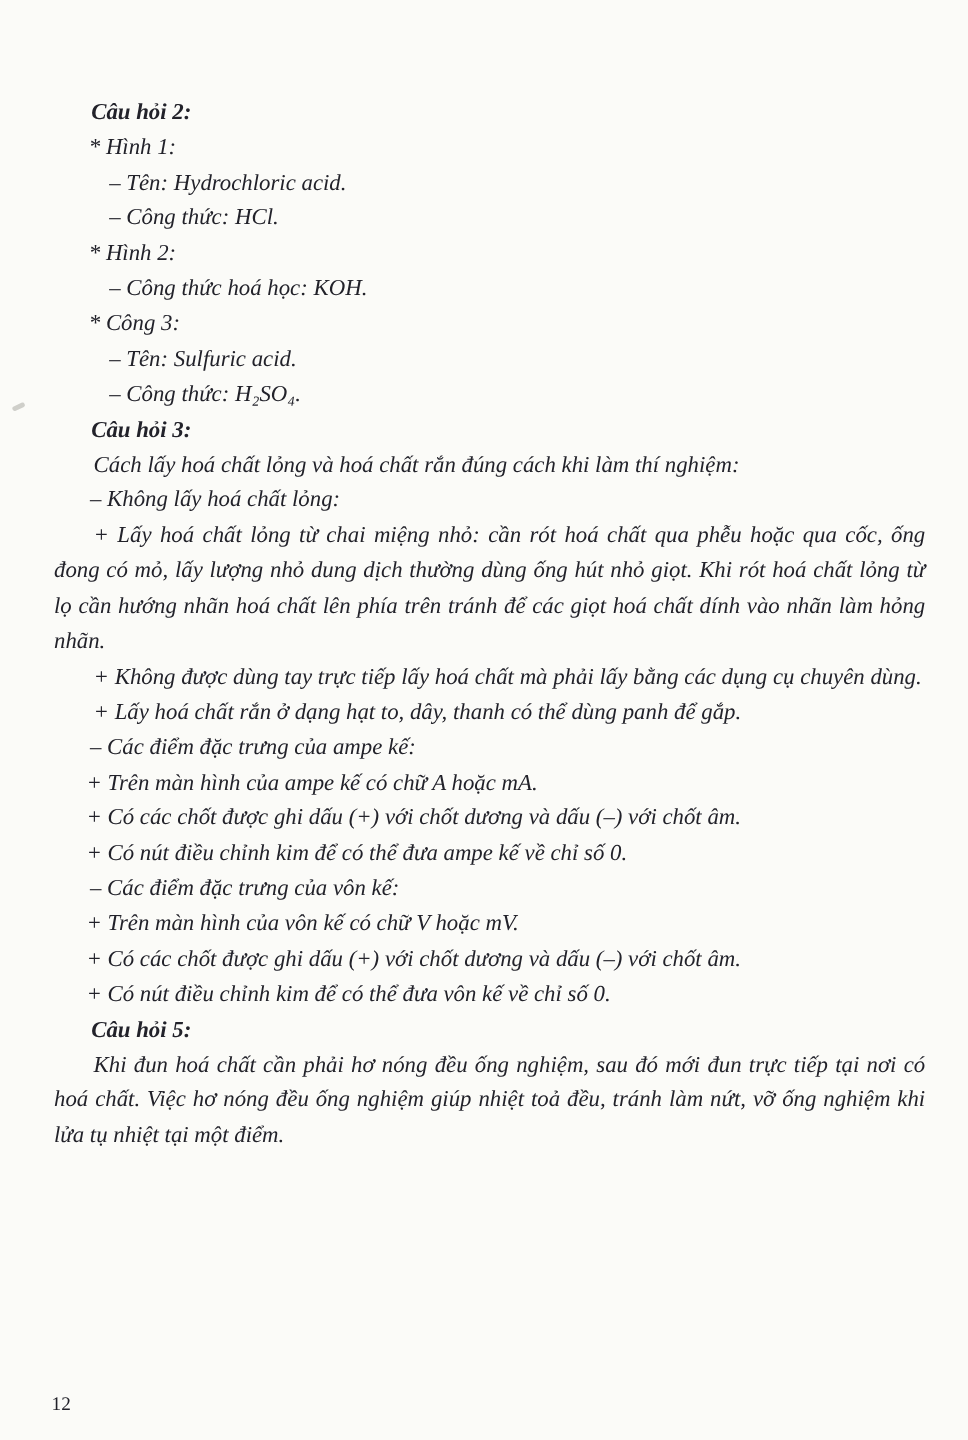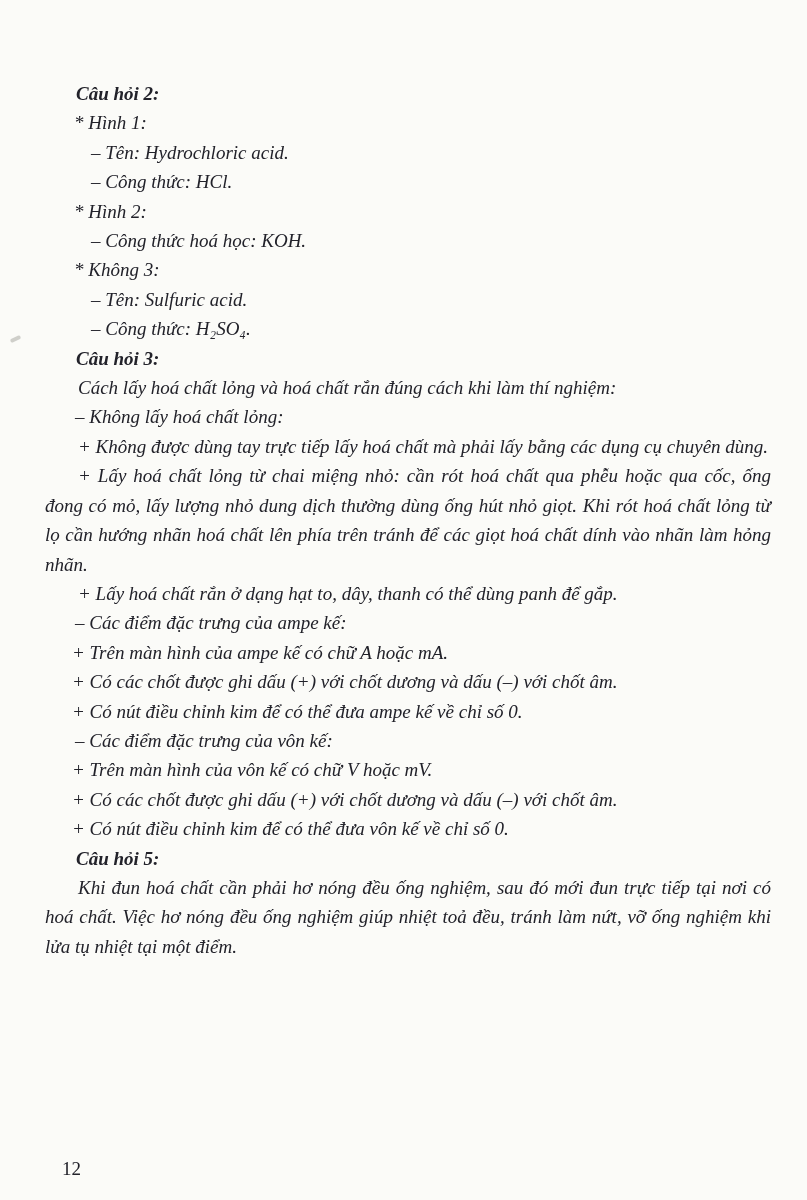--- a/index.html
+++ b/index.html
@@ -24,23 +24,23 @@
   }
   .text-block p { margin: 0; }
   p.heading   { font-weight: bold; padding-left: 31px; }
   p.star      { padding-left: 29px; }
   p.dash      { padding-left: 30px; }
   p.dash-deep { padding-left: 46px; }
   p.plus      { padding-left: 27px; }
   p.para      { text-indent: 33px; text-align: justify; }
   .page-number {
     position: absolute;
-    left: 62px;
+    left: 43px;
     bottom: 20px;
-    font-size: 19px;
+    font-size: 16px;
     margin-top: 25px;
   }
   .artifact {
     position: absolute;
     left: 10px;
     top: 337px;
     width: 11px;
     height: 4px;
     background: #bcbcb6;
     border-radius: 2px;
@@ -52,28 +52,28 @@
 <body>
 
 <div class="page">
   <div class="text-block" id="doc-body">
       <p class="heading">Câu hỏi 2:</p>
       <p class="star">* Hình 1:</p>
       <p class="dash-deep">– Tên: Hydrochloric acid.</p>
       <p class="dash-deep">– Công thức: HCl.</p>
       <p class="star">* Hình 2:</p>
       <p class="dash-deep">– Công thức hoá học: KOH.</p>
-      <p class="star">* Không 3:</p>
+      <p class="star">* Công 3:</p>
       <p class="dash-deep">– Tên: Sulfuric acid.</p>
       <p class="dash-deep">– Công thức: H₂SO₄.</p>
       <p class="heading">Câu hỏi 3:</p>
       <p class="para">Cách lấy hoá chất lỏng và hoá chất rắn đúng cách khi làm thí nghiệm:</p>
       <p class="dash">– Không lấy hoá chất lỏng:</p>
+      <p class="para">+ Lấy hoá chất lỏng từ chai miệng nhỏ: cần rót hoá chất qua phễu hoặc qua cốc, ống đong có mỏ, lấy lượng nhỏ dung dịch thường dùng ống hút nhỏ giọt. Khi rót hoá chất lỏng từ lọ cần hướng nhãn hoá chất lên phía trên tránh để các giọt hoá chất dính vào nhãn làm hỏng nhãn.</p>
       <p class="para">+ Không được dùng tay trực tiếp lấy hoá chất mà phải lấy bằng các dụng cụ chuyên dùng.</p>
-      <p class="para">+ Lấy hoá chất lỏng từ chai miệng nhỏ: cần rót hoá chất qua phễu hoặc qua cốc, ống đong có mỏ, lấy lượng nhỏ dung dịch thường dùng ống hút nhỏ giọt. Khi rót hoá chất lỏng từ lọ cần hướng nhãn hoá chất lên phía trên tránh để các giọt hoá chất dính vào nhãn làm hỏng nhãn.</p>
       <p class="para">+ Lấy hoá chất rắn ở dạng hạt to, dây, thanh có thể dùng panh để gắp.</p>
       <p class="dash">– Các điểm đặc trưng của ampe kế:</p>
       <p class="plus">+ Trên màn hình của ampe kế có chữ A hoặc mA.</p>
       <p class="plus">+ Có các chốt được ghi dấu (+) với chốt dương và dấu (–) với chốt âm.</p>
       <p class="plus">+ Có nút điều chỉnh kim để có thể đưa ampe kế về chỉ số 0.</p>
       <p class="dash">– Các điểm đặc trưng của vôn kế:</p>
       <p class="plus">+ Trên màn hình của vôn kế có chữ V hoặc mV.</p>
       <p class="plus">+ Có các chốt được ghi dấu (+) với chốt dương và dấu (–) với chốt âm.</p>
       <p class="plus">+ Có nút điều chỉnh kim để có thể đưa vôn kế về chỉ số 0.</p>
       <p class="heading">Câu hỏi 5:</p>

